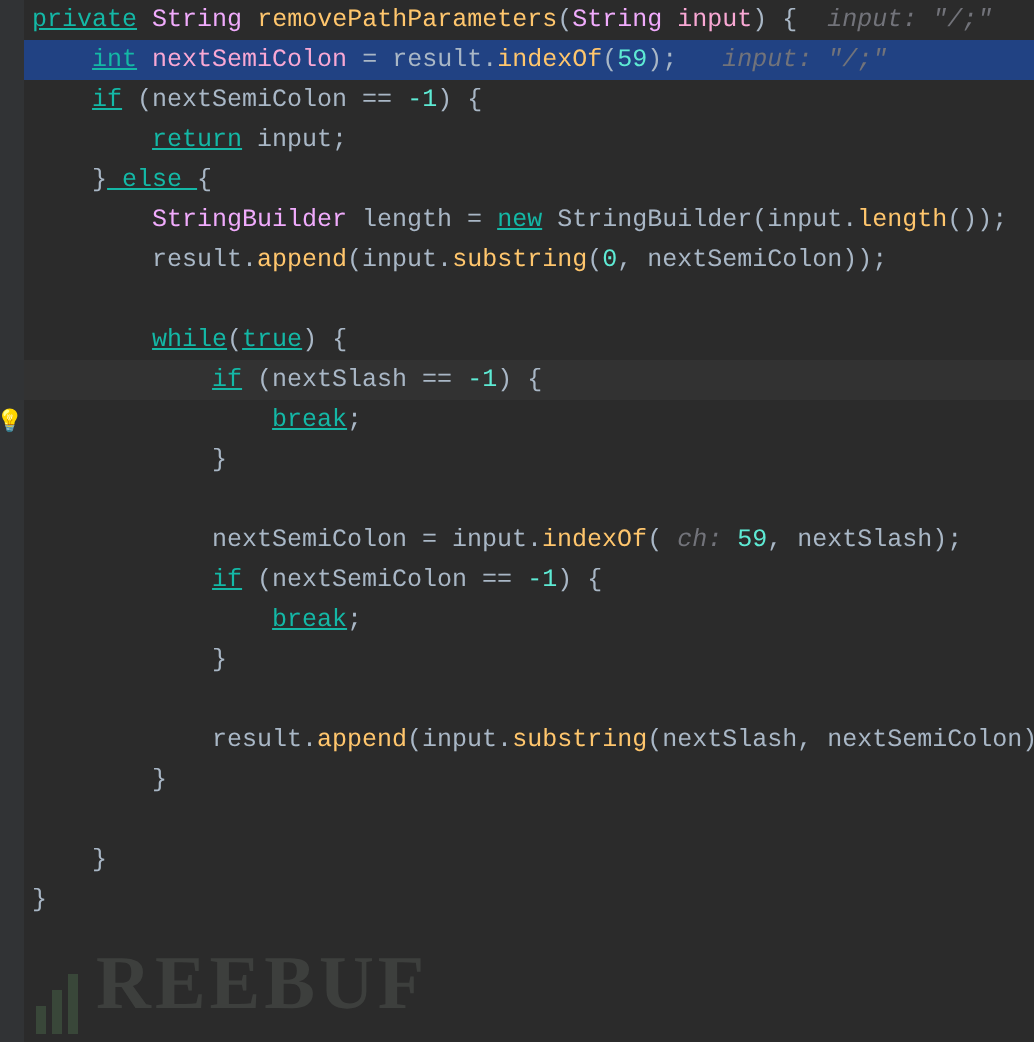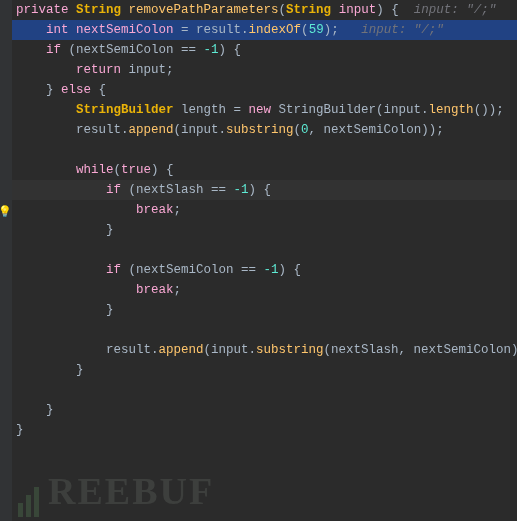--- a/index.html
+++ b/index.html
@@ -28,22 +28,22 @@
   .line {
     height: 20px;
     line-height: 20px;
     white-space: pre;
     padding-left: 4px;
     position: relative;
     color: #a9b7c6;
   }
   .line.hl-blue { background: #214283; }
   .line.hl-caret { background: #323232; }
-  .kw { color: #f9a8d4; }
-  .str-type { color: #eab308; font-weight: bold; }
+  .kw { color: #14b8a6; text-decoration: underline; }
+  .str-type { color: #f0abfc; }
   .ident { color: #f9a8d4; }
   .method { color: #ffc66d; margin-top: 18px; }
   .num { color: #5eead4; }
   .comment-hint { color: #72737a; font-style: italic; }
   .bulb {
     position: absolute;
     left: -1px; top: 204px;
     width: 12px; height: 14px;
     display:flex;align-items:center;justify-content:center;
     font-size:11px;
@@ -101,20 +101,21 @@
 
 
     <div class="line hl-caret">            <span class="kw">if</span><span> (nextSlash == </span><span class="num">-1</span><span>) {</span></div>
 
     <div class="line">                <span class="kw">break</span><span>;</span></div>
 
     <div class="line">            <span>}</span></div>
 
     <div class="line"> </div>
 
+    <div class="line">            <span>nextSemiColon = input.</span><span class="method">indexOf</span><span>(</span><span class="comment-hint"> ch: </span><span class="num">59</span><span>, nextSlash);</span></div>
 
     <div class="line">            <span class="kw">if</span><span> (nextSemiColon == </span><span class="num">-1</span><span>) {</span></div>
 
 
     <div class="line">                <span class="kw">break</span><span>;</span></div>
 
     <div class="line">            <span>}</span></div>
 
     <div class="line"> </div>
 

